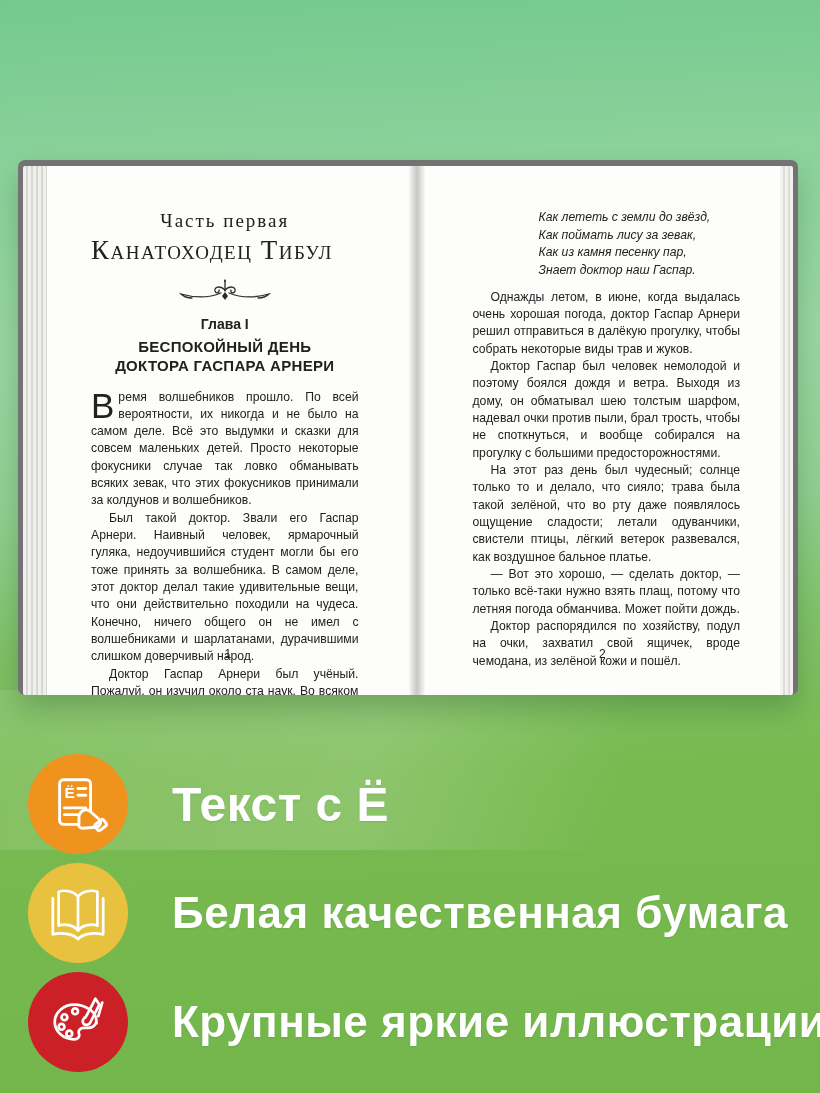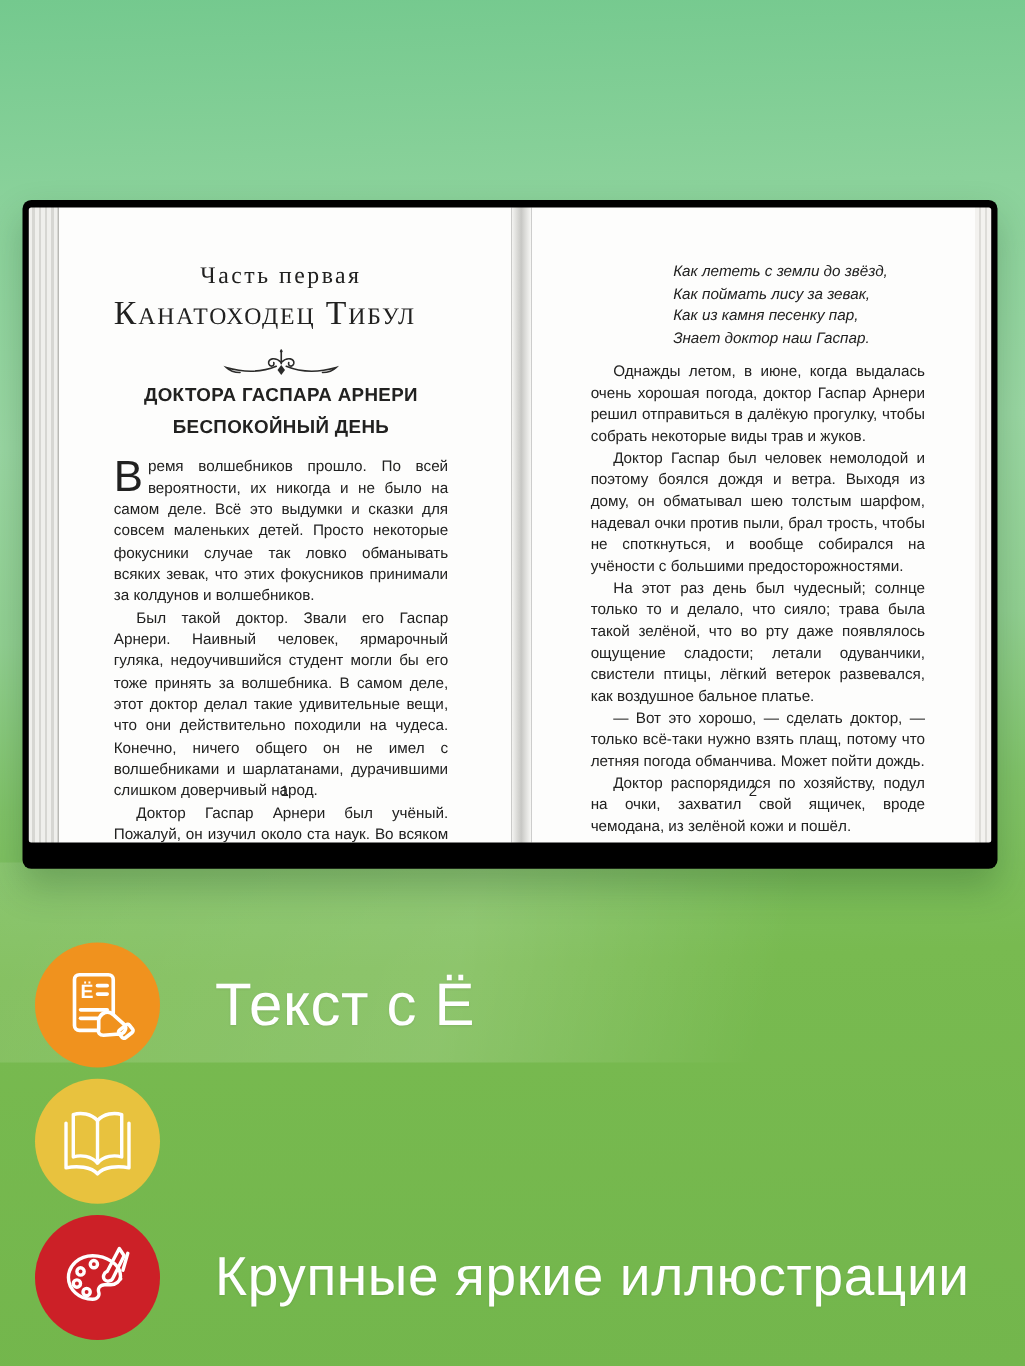--- a/index.html
+++ b/index.html
@@ -7,21 +7,21 @@
     width:820px;height:1093px;overflow:hidden;position:relative;
     font-family:"Liberation Sans",sans-serif;
     background:linear-gradient(178deg,#74c98e 0%,#8bd29b 15%,#9ad7a3 32%,#92d092 46%,#80c268 58%,#78ba50 70%,#73b64c 100%);
   }
   .bg-sheen{position:absolute;left:0;top:690px;width:820px;height:160px;
     background:linear-gradient(105deg,rgba(255,255,255,0.10) 0%,rgba(255,255,255,0.16) 45%,rgba(255,255,255,0) 75%);}
 
   
   .book{
     position:absolute;left:18px;top:160px;width:780px;height:535px;
-    background:#000000;border-radius:7px;padding:6px 5px 21px 5px;
+    background:#737373;border-radius:7px;padding:6px 5px 0 5px;
     box-sizing:border-box;display:flex;box-shadow:0 14px 28px rgba(20,60,25,0.25);
   }
   .edge{height:100%;}
   .edge.left{width:24px;border-radius:2px 0 0 2px;
     background:repeating-linear-gradient(90deg,#efefec 0 3px,#d6d6d2 3px 5px);}
   .edge.right{width:13px;border-radius:0 2px 2px 0;
     background:repeating-linear-gradient(90deg,#f3f2ef 0 3px,#dddcd8 3px 5px);}
   .gutter{width:16px;height:100%;
     background:linear-gradient(90deg,#f7f7f5 0%,#d5d5d2 35%,#c7c7c4 50%,#d7d7d4 65%,#f8f8f6 100%);}
   .page{flex:1;background:#fdfdfc;position:relative;box-sizing:border-box;overflow:hidden;color:#212120;}
@@ -41,21 +41,21 @@
   .bodytext.indent{text-indent:18px;}
   .dropcap{float:left;font-size:35px;line-height:0.82;padding:3px 4px 0 0;font-weight:500;}
   .verse{margin:9px 0 9px 66px;font-size:12.2px;line-height:1.45;font-style:italic;}
   .pagenum{position:absolute;bottom:34px;left:0;width:100%;text-align:center;font-size:12px;}
 
   
   .features{position:absolute;left:28px;top:754px;width:770px;}
   .feature-row{display:flex;align-items:center;height:100px;margin-bottom:9px;}
   .feature-circle{width:100px;height:100px;border-radius:50%;flex:0 0 100px;
     display:flex;align-items:center;justify-content:center;}
-  .feature-label{color:#ffffff;font-weight:400;margin-left:44px;letter-spacing:0.5px;
+  .feature-label{color:#ffffff;font-weight:700;margin-left:44px;letter-spacing:0.5px;
     text-shadow:0 1px 2px rgba(0,0,0,0.08);white-space:nowrap;}
   .feature-label.l1{font-size:48px;}
   .feature-label.l2{font-size:44px;}
   .feature-label.l3{font-size:44px;}
   .icon-svg{width:62px;height:62px;}
 </style>
 </head>
 <body>
 
 <div class="bg-sheen"></div>
@@ -68,39 +68,40 @@
     <div class="part-title serif">Канатоходец Тибул</div>
     <svg class="ornament" viewBox="0 0 96 26" fill="none" stroke="#2b2b2a" stroke-width="1.3" stroke-linecap="round">
       <line x1="48" y1="2" x2="48" y2="13"></line>
       <circle cx="48" cy="3" r="1" fill="#2b2b2a" stroke="none"></circle>
       <path d="M48 12 c-5 -5 -11 -3 -10 1 c1 3 5 2 4 -1"></path>
       <path d="M48 12 c5 -5 11 -3 10 1 c-1 3 -5 2 -4 -1"></path>
       <path d="M44 15 c-12 5 -26 5 -40 1 c3 3 7 4 11 4"></path>
       <path d="M52 15 c12 5 26 5 40 1 c-3 3 -7 4 -11 4"></path>
       <path d="M48 14 l3 4 -3 4 -3 -4 z" fill="#2b2b2a" stroke="none"></path>
     </svg>
+    <div class="chapter-label">Глава I</div>
+    <div class="chapter-title first">БЕСПОКОЙНЫЙ ДЕНЬ</div>
     <div class="chapter-title">ДОКТОРА ГАСПАРА АРНЕРИ</div>
-    <div class="chapter-title first">БЕСПОКОЙНЫЙ ДЕНЬ</div>
     <p class="bodytext start"><span class="dropcap">В</span><span>ремя волшебников прошло. По всей вероятности, их никогда и не было на самом деле. Всё это выдумки и сказки для совсем маленьких детей. Просто некоторые фокусники случае так ловко обманывать всяких зевак, что этих фокусников принимали за колдунов и волшебников.</span></p>
     <p class="bodytext indent">Был такой доктор. Звали его Гаспар Арнери. Наивный человек, ярмарочный гуляка, недоучившийся студент могли бы его тоже принять за волшебника. В самом деле, этот доктор делал такие удивительные вещи, что они действительно походили на чудеса. Конечно, ничего общего он не имел с волшебниками и шарлатанами, дурачившими слишком доверчивый народ.</p>
     <p class="bodytext indent">Доктор Гаспар Арнери был учёный. Пожалуй, он изучил около ста наук. Во всяком случае, никого не было в стране мудрей и учёней Гаспара Арнери.</p>
     <div class="pagenum">1</div>
   </div>
 
   <div class="gutter"></div>
 
   <div class="page rightp">
     <div class="verse">
       <div>Как лететь с земли до звёзд,</div>
       <div>Как поймать лису за зевак,</div>
       <div>Как из камня песенку пар,</div>
       <div>Знает доктор наш Гаспар.</div>
     </div>
     <p class="bodytext indent">Однажды летом, в июне, когда выдалась очень хорошая погода, доктор Гаспар Арнери решил отправиться в далёкую прогулку, чтобы собрать некоторые виды трав и жуков.</p>
-    <p class="bodytext indent">Доктор Гаспар был человек немолодой и поэтому боялся дождя и ветра. Выходя из дому, он обматывал шею толстым шарфом, надевал очки против пыли, брал трость, чтобы не споткнуться, и вообще собирался на учёности с большими предосторожностями.</p>
+    <p class="bodytext indent">Доктор Гаспар был человек немолодой и поэтому боялся дождя и ветра. Выходя из дому, он обматывал шею толстым шарфом, надевал очки против пыли, брал трость, чтобы не споткнуться, и вообще собирался на прогулку с большими предосторожностями.</p>
     <p class="bodytext indent">На этот раз день был чудесный; солнце только то и делало, что сияло; трава была такой зелёной, что во рту даже появлялось ощущение сладости; летали одуванчики, свистели птицы, лёгкий ветерок развевался, как воздушное бальное платье.</p>
     <p class="bodytext indent">— Вот это хорошо, — сделать доктор, — только всё-таки нужно взять плащ, потому что летняя погода обманчива. Может пойти дождь.</p>
     <p class="bodytext indent">Доктор распорядился по хозяйству, подул на очки, захватил свой ящичек, вроде чемодана, из зелёной кожи и пошёл.</p>
     <div class="pagenum">2</div>
   </div>
 
   <div class="edge right"></div>
 </div>
 
 <div class="features">
@@ -122,20 +123,21 @@
   </div>
 
   <div class="feature-row">
     <div class="feature-circle" style="background: rgb(232, 194, 62);">
       <svg class="icon-svg" viewBox="0 0 64 64" fill="none" stroke="#ffffff" stroke-width="2.8" stroke-linecap="round" stroke-linejoin="round">
         <path d="M32 15 c-5 -6 -14 -7 -20 -5 v35 c6 -2 15 -1 20 5 c5 -6 14 -7 20 -5 v-35 c-6 -2 -15 -1 -20 5 z"></path>
         <line x1="32" y1="15" x2="32" y2="50"></line>
         <path d="M6 17 v37 c9 -2 21 -1 26 5 c5 -6 17 -7 26 -5 v-37"></path>
       </svg>
     </div>
+    <div class="feature-label l2">Белая качественная бумага</div>
   </div>
 
   <div class="feature-row">
     <div class="feature-circle" style="background: rgb(204, 32, 39);">
       <svg class="icon-svg" viewBox="0 0 64 64" fill="none" stroke="#ffffff" stroke-width="2.8" stroke-linecap="round" stroke-linejoin="round">
         <path d="M28 14 c-11 0 -20 8 -20 18 c0 10 9 18 20 18 c4 0 6 -3 5 -6 c-1 -3 1 -6 5 -6 h5 c4 0 8 -3 8 -7 c0 -10 -12 -17 -23 -17 z"></path>
         <circle cx="18" cy="27" r="3"></circle>
         <circle cx="15" cy="37" r="3"></circle>
         <circle cx="23" cy="44" r="3"></circle>
         <circle cx="29" cy="21" r="3"></circle>

